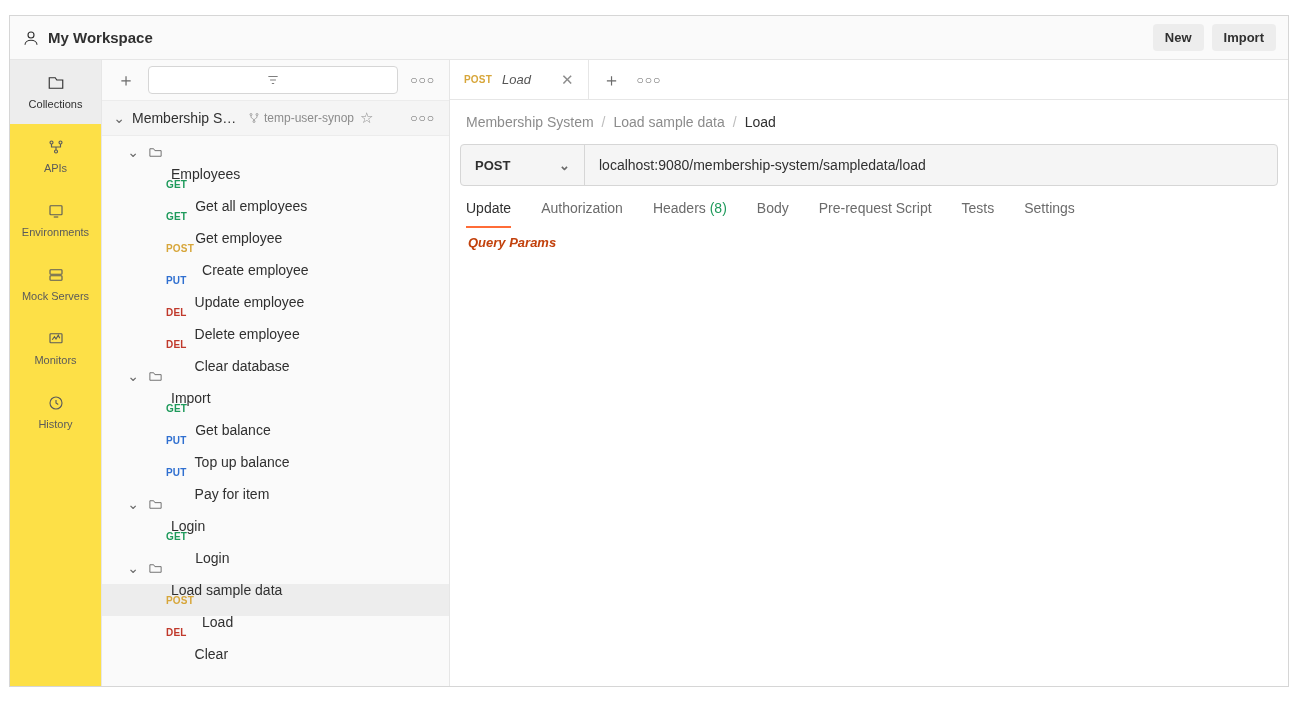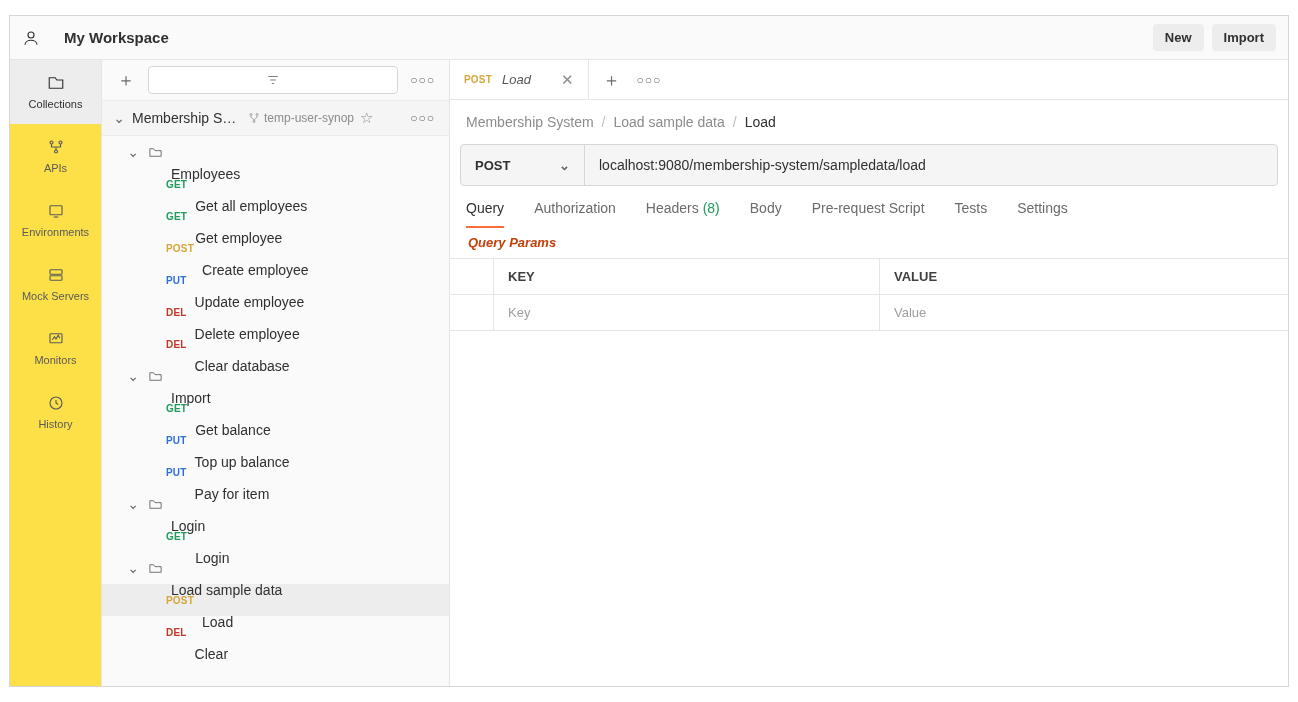--- a/index.html
+++ b/index.html
@@ -26,21 +26,21 @@
     display: flex;
     align-items: center;
     height: 44px;
     padding: 0 12px;
     border-bottom: 1px solid #e6e6e6;
     background: #fafafa;
   }
   .workspace-label {
     display: flex;
     align-items: center;
-    gap: 24px;
+    gap: 8px;
     font-size: 15px;
     font-weight: 600;
     color: #303030;
   }
   .person-icon { width: 18px; height: 18px; stroke: #303030; stroke-width:1.5; fill:none; }
   .topbar .spacer { flex:1; }
   .btn {
     background: #ededed;
     border-radius: 4px;
     padding: 6px 12px;
@@ -382,44 +382,32 @@
 
       <div class="reqbar">
         <div class="method-select">
           <span>POST</span>
           <span class="dd">⌄</span>
         </div>
         <input class="url-input" value="localhost:9080/membership-system/sampledata/load" style="">
       </div>
 
       <div class="reqtabs">
-        <div class="reqtab active">Query</div>
+        <div class="reqtab active">Update</div>
         <div class="reqtab">Authorization</div>
         <div class="reqtab">
           <span>Headers</span>
           <span class="badge">(8)</span>
         </div>
         <div class="reqtab">Body</div>
         <div class="reqtab">Pre-request Script</div>
         <div class="reqtab">Tests</div>
         <div class="reqtab">Settings</div>
       </div>
 
       <div class="subheading">Query Params</div>
 
-      <div class="paramtable">
-        <div class="row header">
-          <div class="cell cell-handle"></div>
-          <div class="cell cell-key">KEY</div>
-          <div class="cell cell-value">VALUE</div>
-        </div>
-        <div class="row">
-          <div class="cell cell-handle"></div>
-          <div class="cell cell-key"><input placeholder="Key" style=""></div>
-          <div class="cell cell-value"><input placeholder="Value" style=""></div>
-        </div>
-      </div>
 
       <div class="blank"></div>
 
     </div>
   </div>
 </div>
 
 </body></html>

